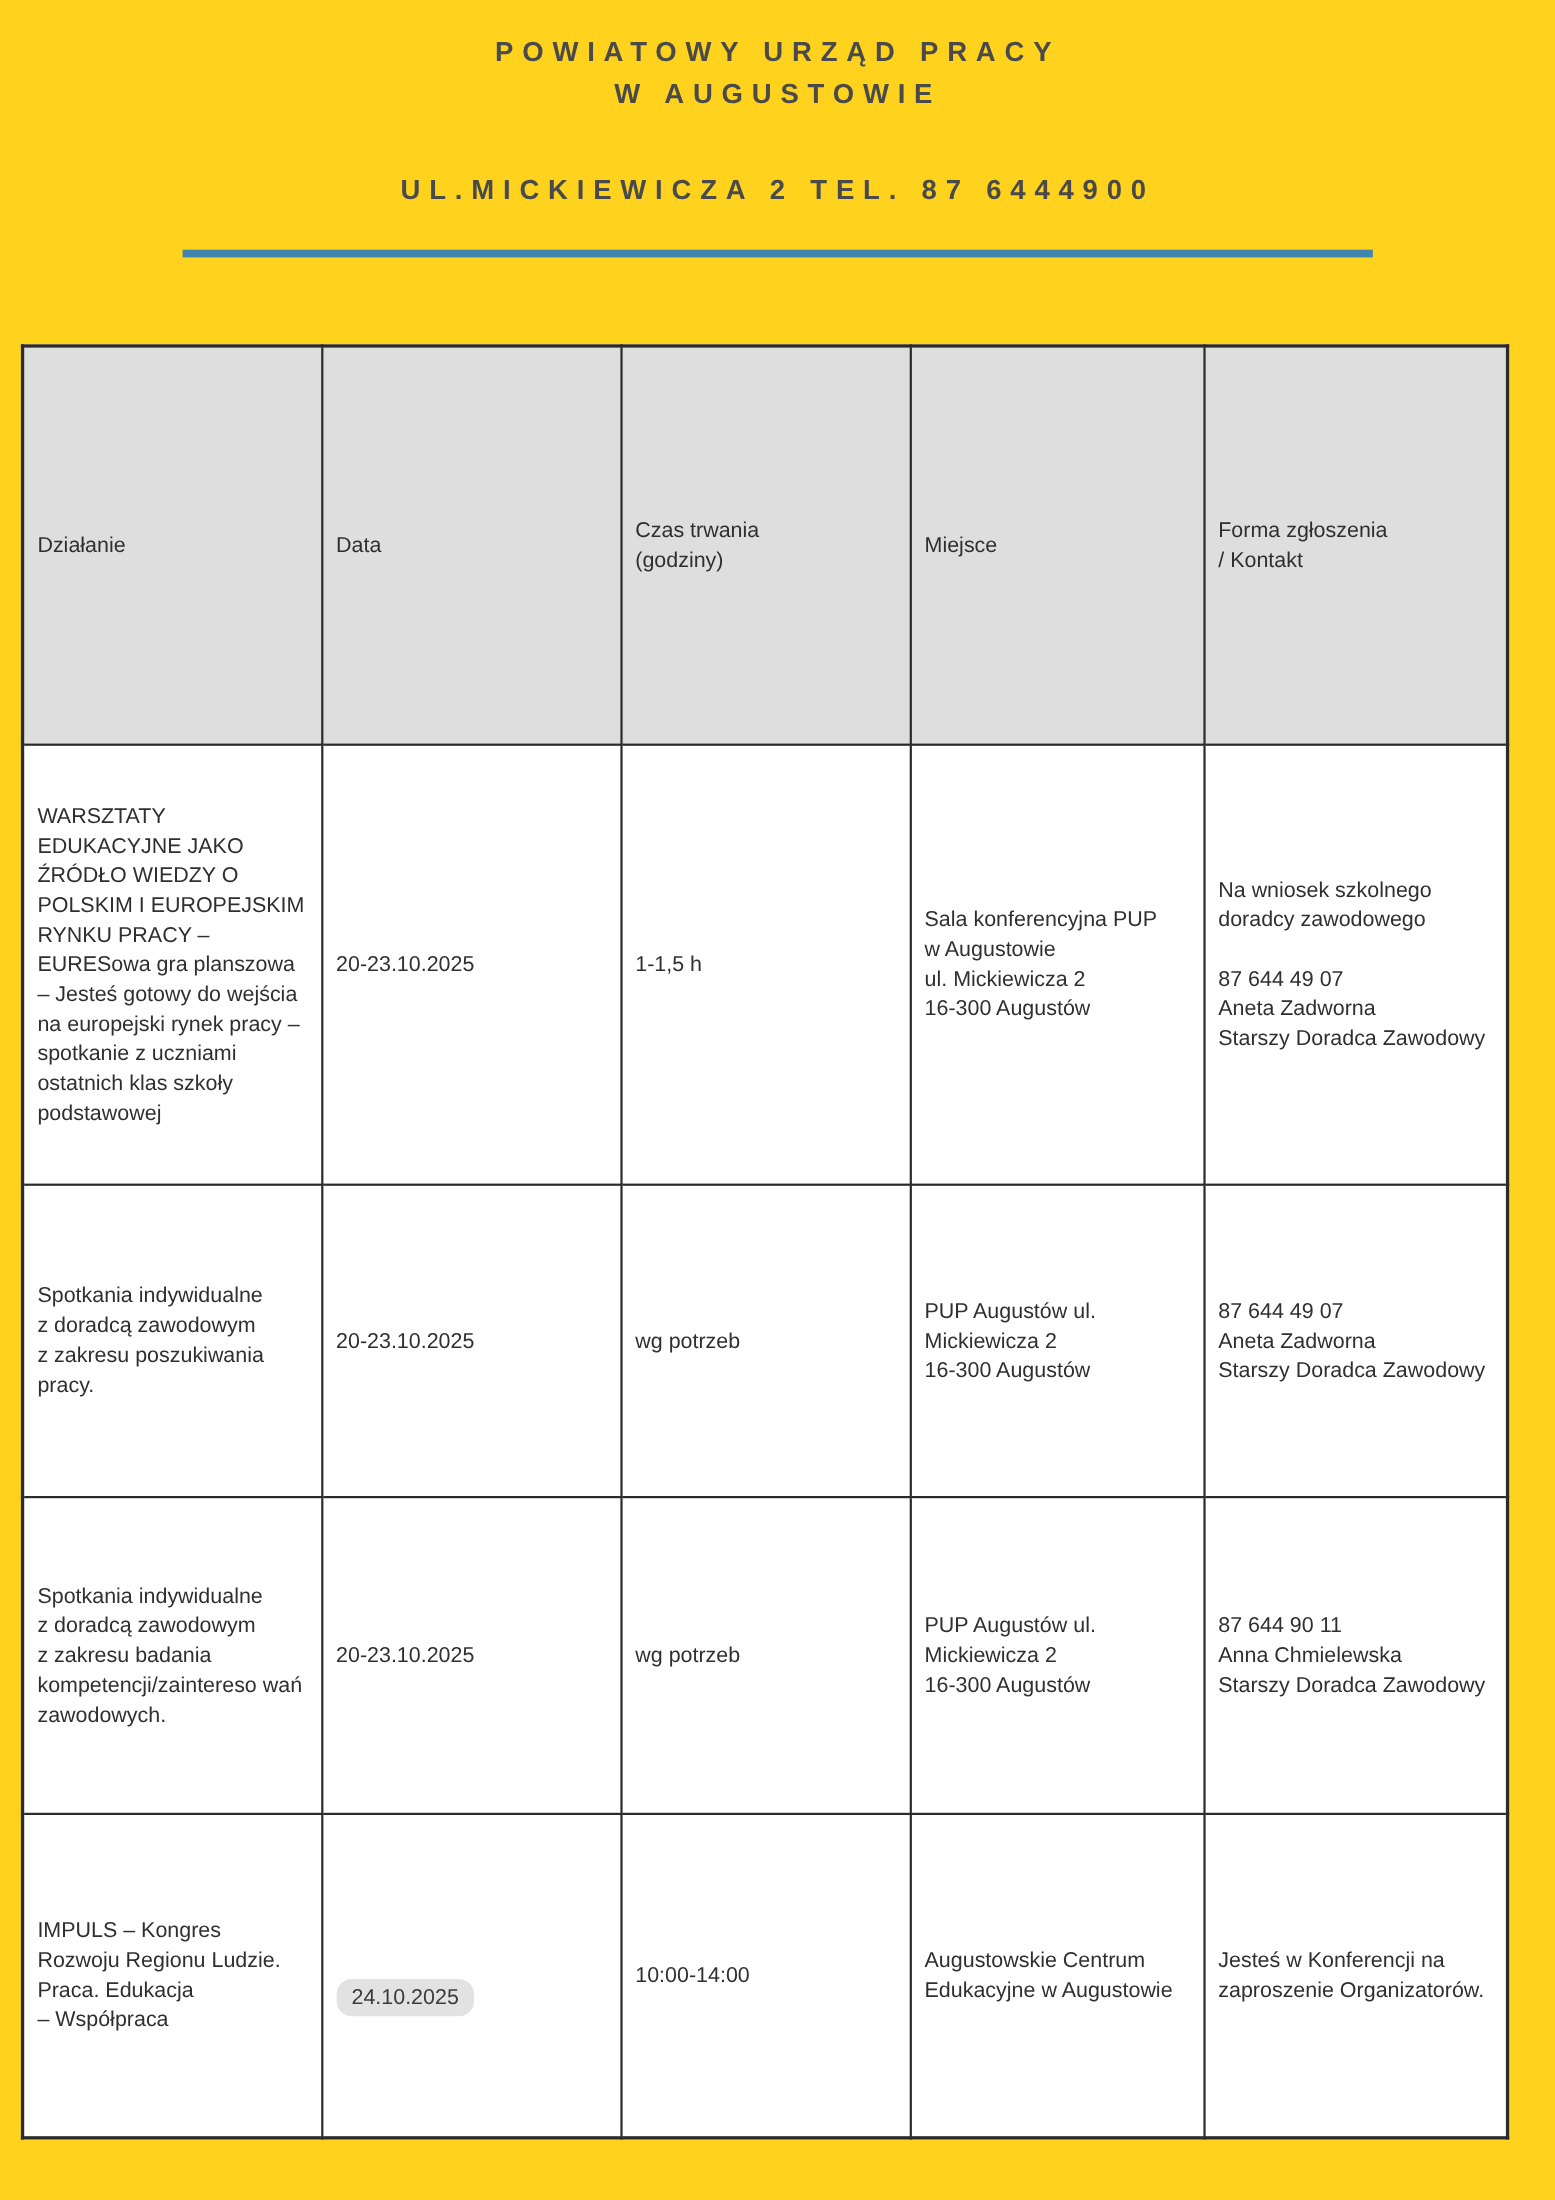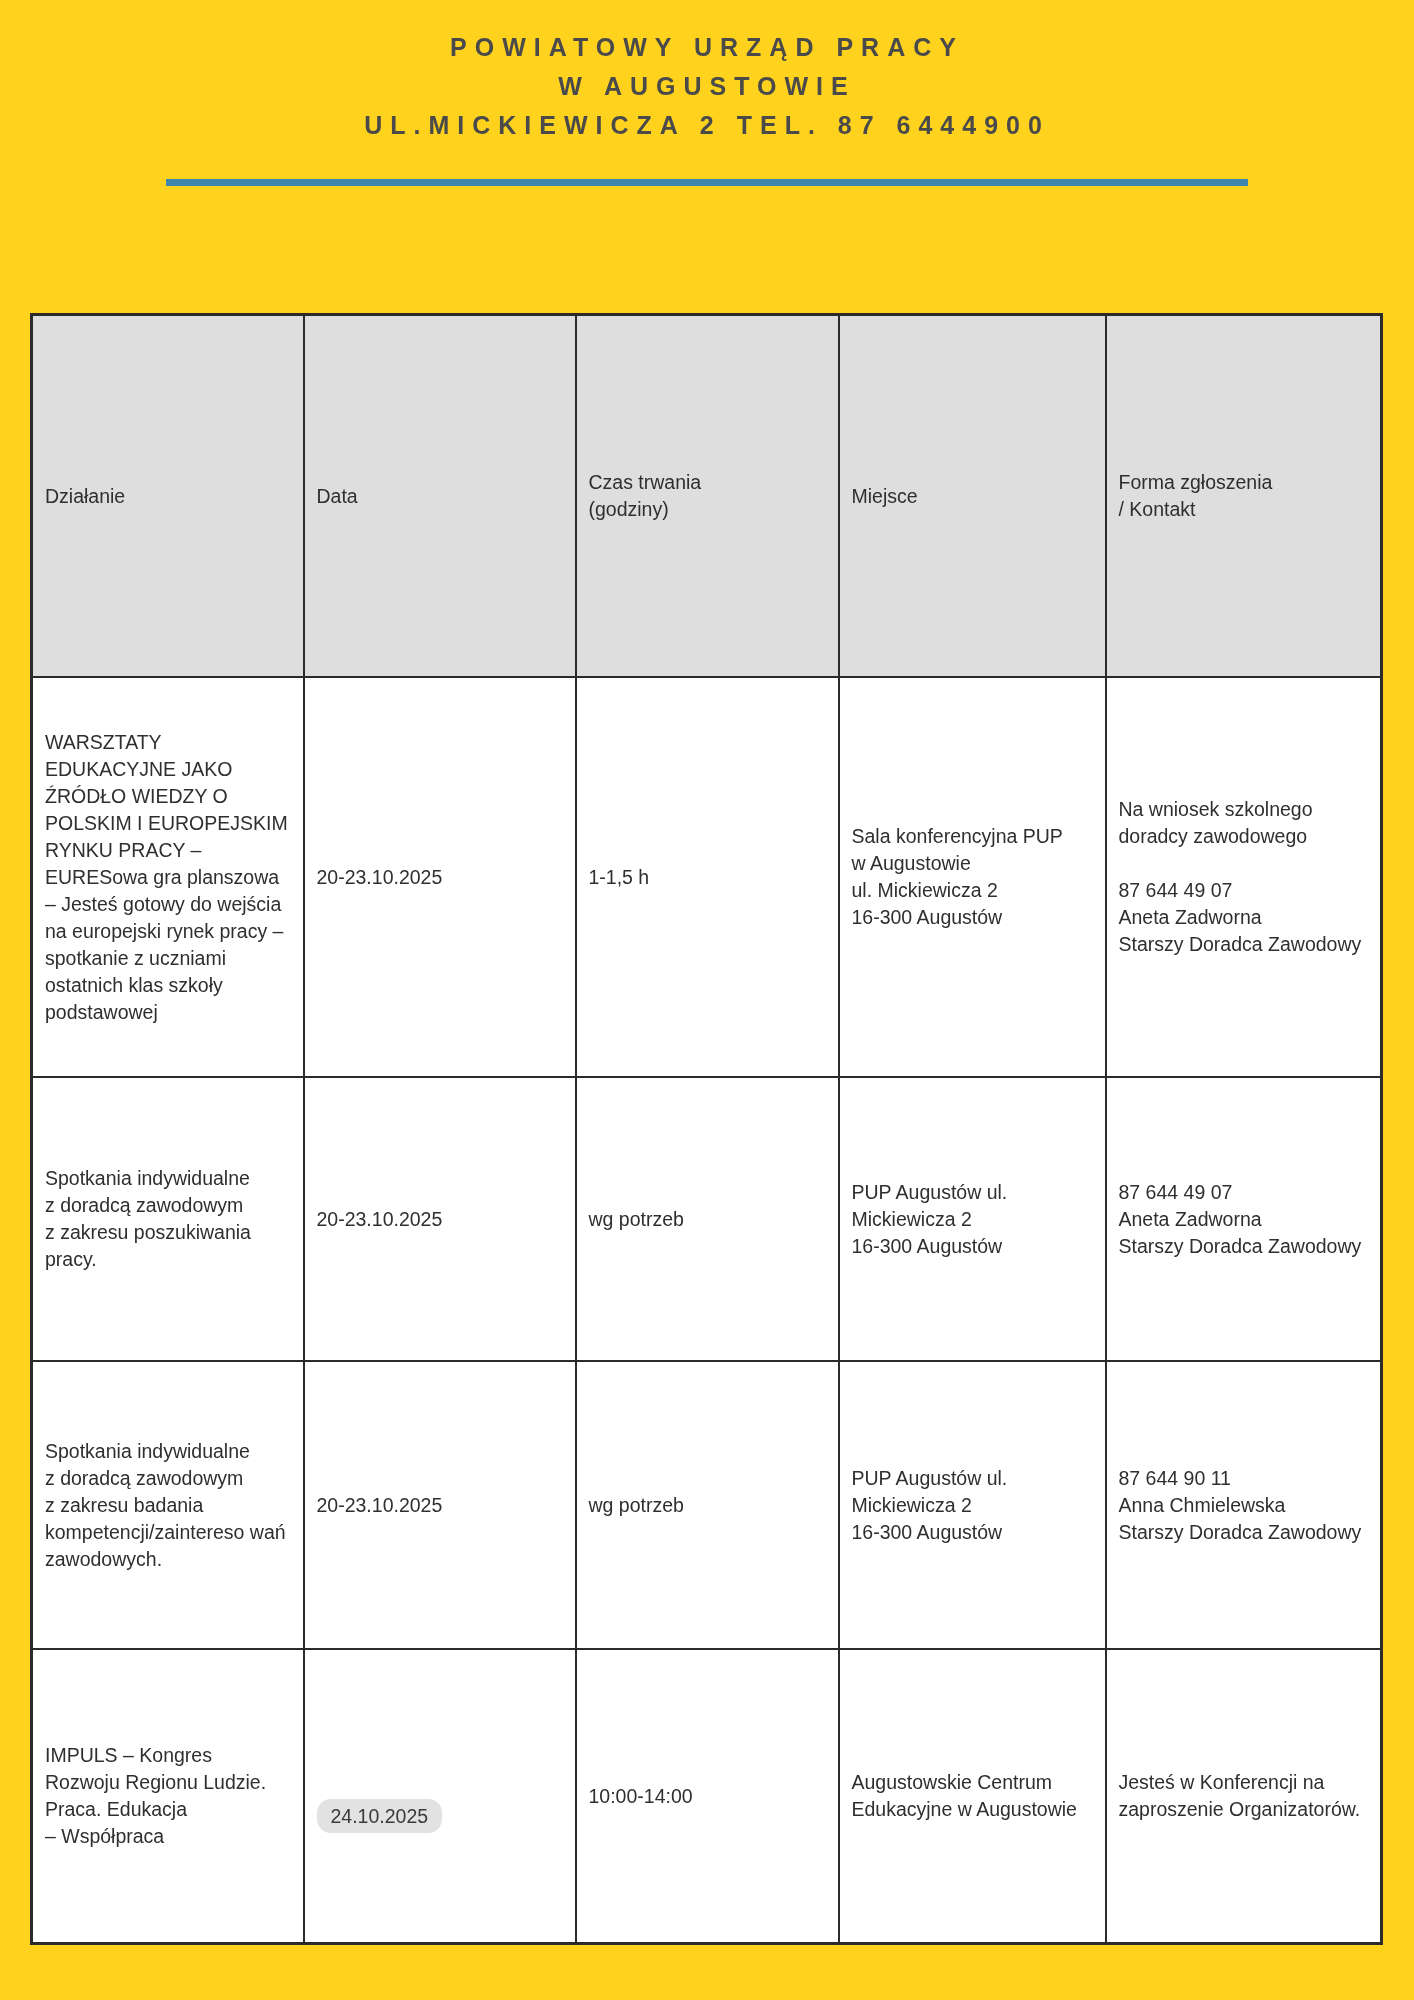--- a/index.html
+++ b/index.html
@@ -31,32 +31,33 @@
     display: block;
     font-weight: bold;
     color: #4a4a4a;
     letter-spacing: 8px;
     font-size: 25px;
     line-height: 39px;
     white-space: pre;
   }
   .header-line.l3, .header-line.l4 {
     font-size: 25px;
+    margin-top: 48px;
   }
   .rule {
     margin: 34px auto 0 auto;
     width: 1082px;
     height: 7px;
     background: #3f86ae;
   }
 
   
   .table-wrap {
     position: absolute;
-    left: 30px;
+    left: 19px;
     top: 313px;
     width: 1231px;
   }
   table.schedule {
     border-collapse: collapse;
     width: 1353px;
     table-layout: fixed;
     background: #ffffff;
     border: 3px solid #2b2b2b;
   }

